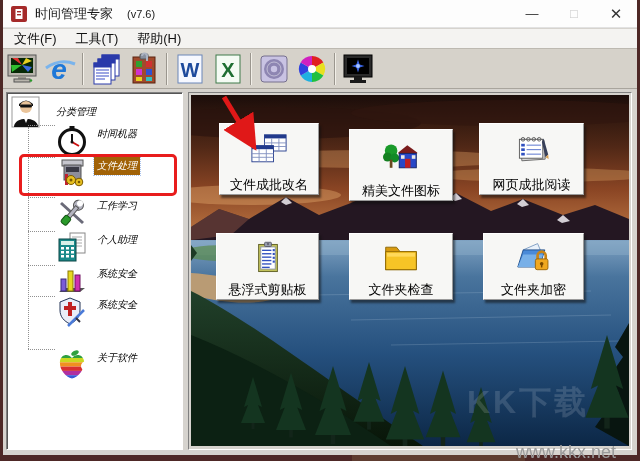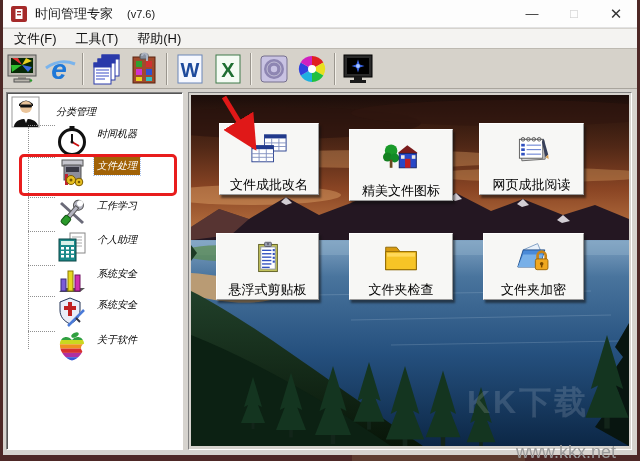--- a/index.html
+++ b/index.html
@@ -268,21 +268,21 @@
         <svg class="ticon" viewBox="0 0 32 32">
           <path d="M14,2 L24,6 L24,14 C24,21 20,25 14,28 C8,25 4,21 4,14 L4,6 Z" fill="#e9edf8" stroke="#223355"></path>
           <rect x="12" y="6" width="4" height="14" fill="#c02020"></rect>
           <rect x="8" y="10" width="12" height="4" fill="#c02020"></rect>
           <line x1="28" y1="14" x2="12" y2="30" stroke="#4a7ad8" stroke-width="2.5"></line>
           <line x1="20" y1="22" x2="24" y2="26" stroke="#334" stroke-width="2"></line>
         </svg>
         <span class="tlabel">系统安全</span>
       </div>
 
-      <div class="trow" style="top:238px">
+      <div class="trow" style="top:256px">
         <span class="conn"></span>
         <svg class="ticon" viewBox="0 0 32 32">
           <defs>
             <clipPath id="ap">
                 <path d="M16,9 C20,4 27,5.5 28,12 C29,20 23,28 16,29.5 C9,28 3,20 4,12 C5,5.5 12,4 16,9 Z"></path>
               </clipPath>
           </defs>
           <g clip-path="url(#ap)">
             <rect x="2" y="4" width="28" height="5" fill="#30a040"></rect>
             <rect x="2" y="9" width="28" height="4.3" fill="#cad820"></rect>

